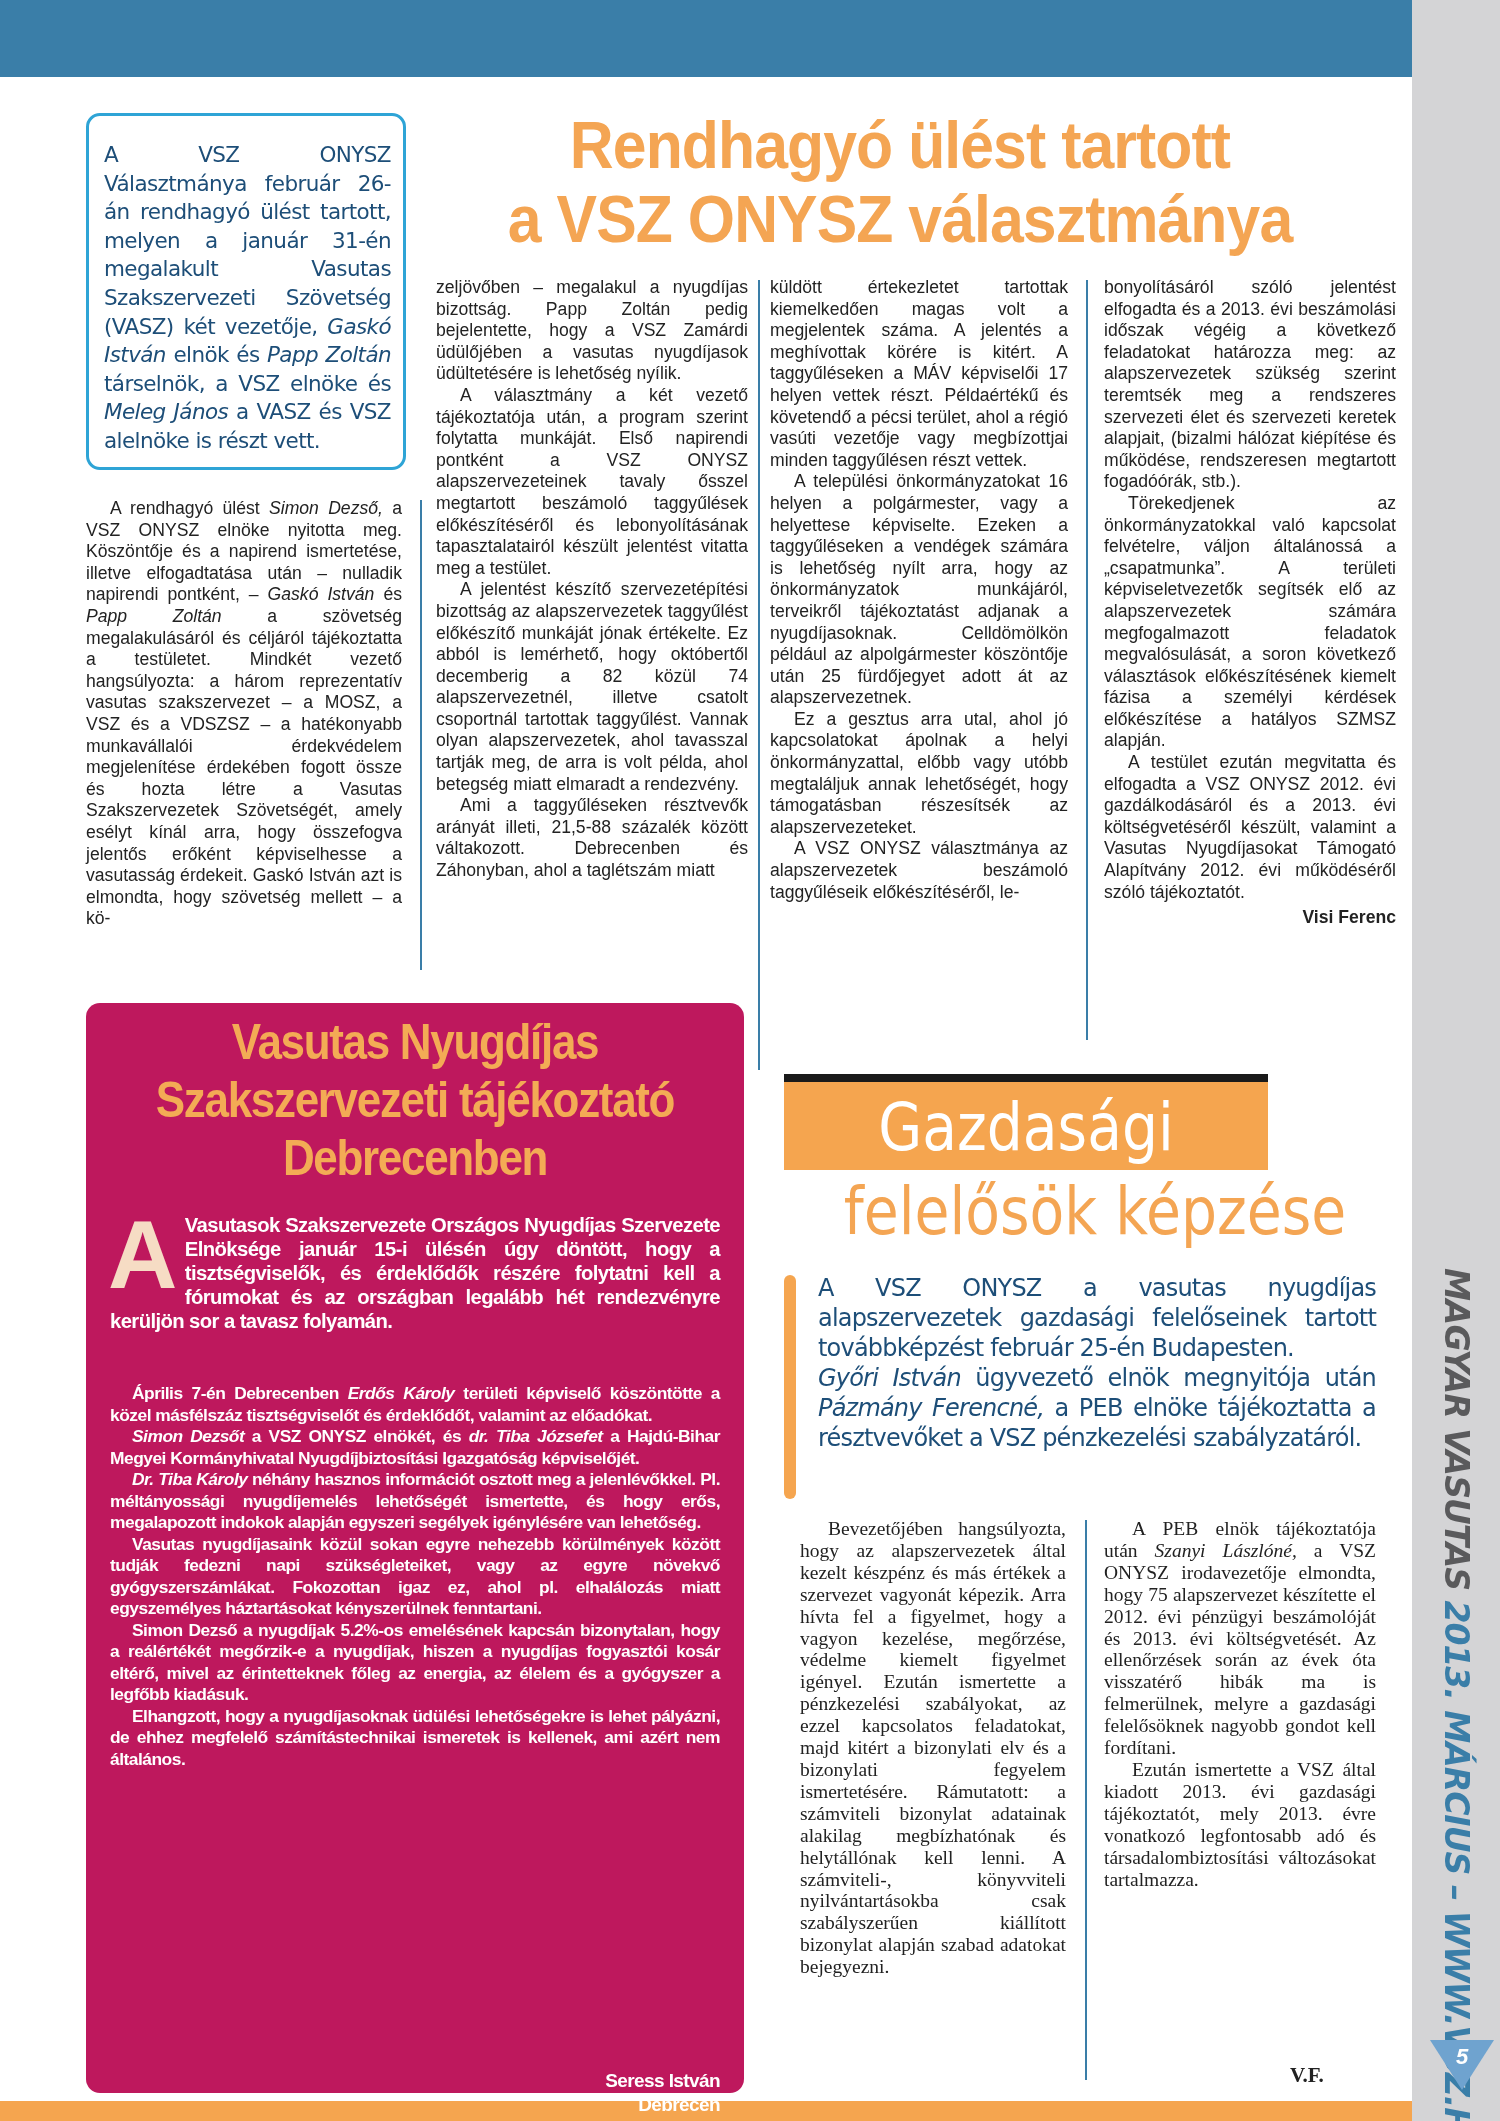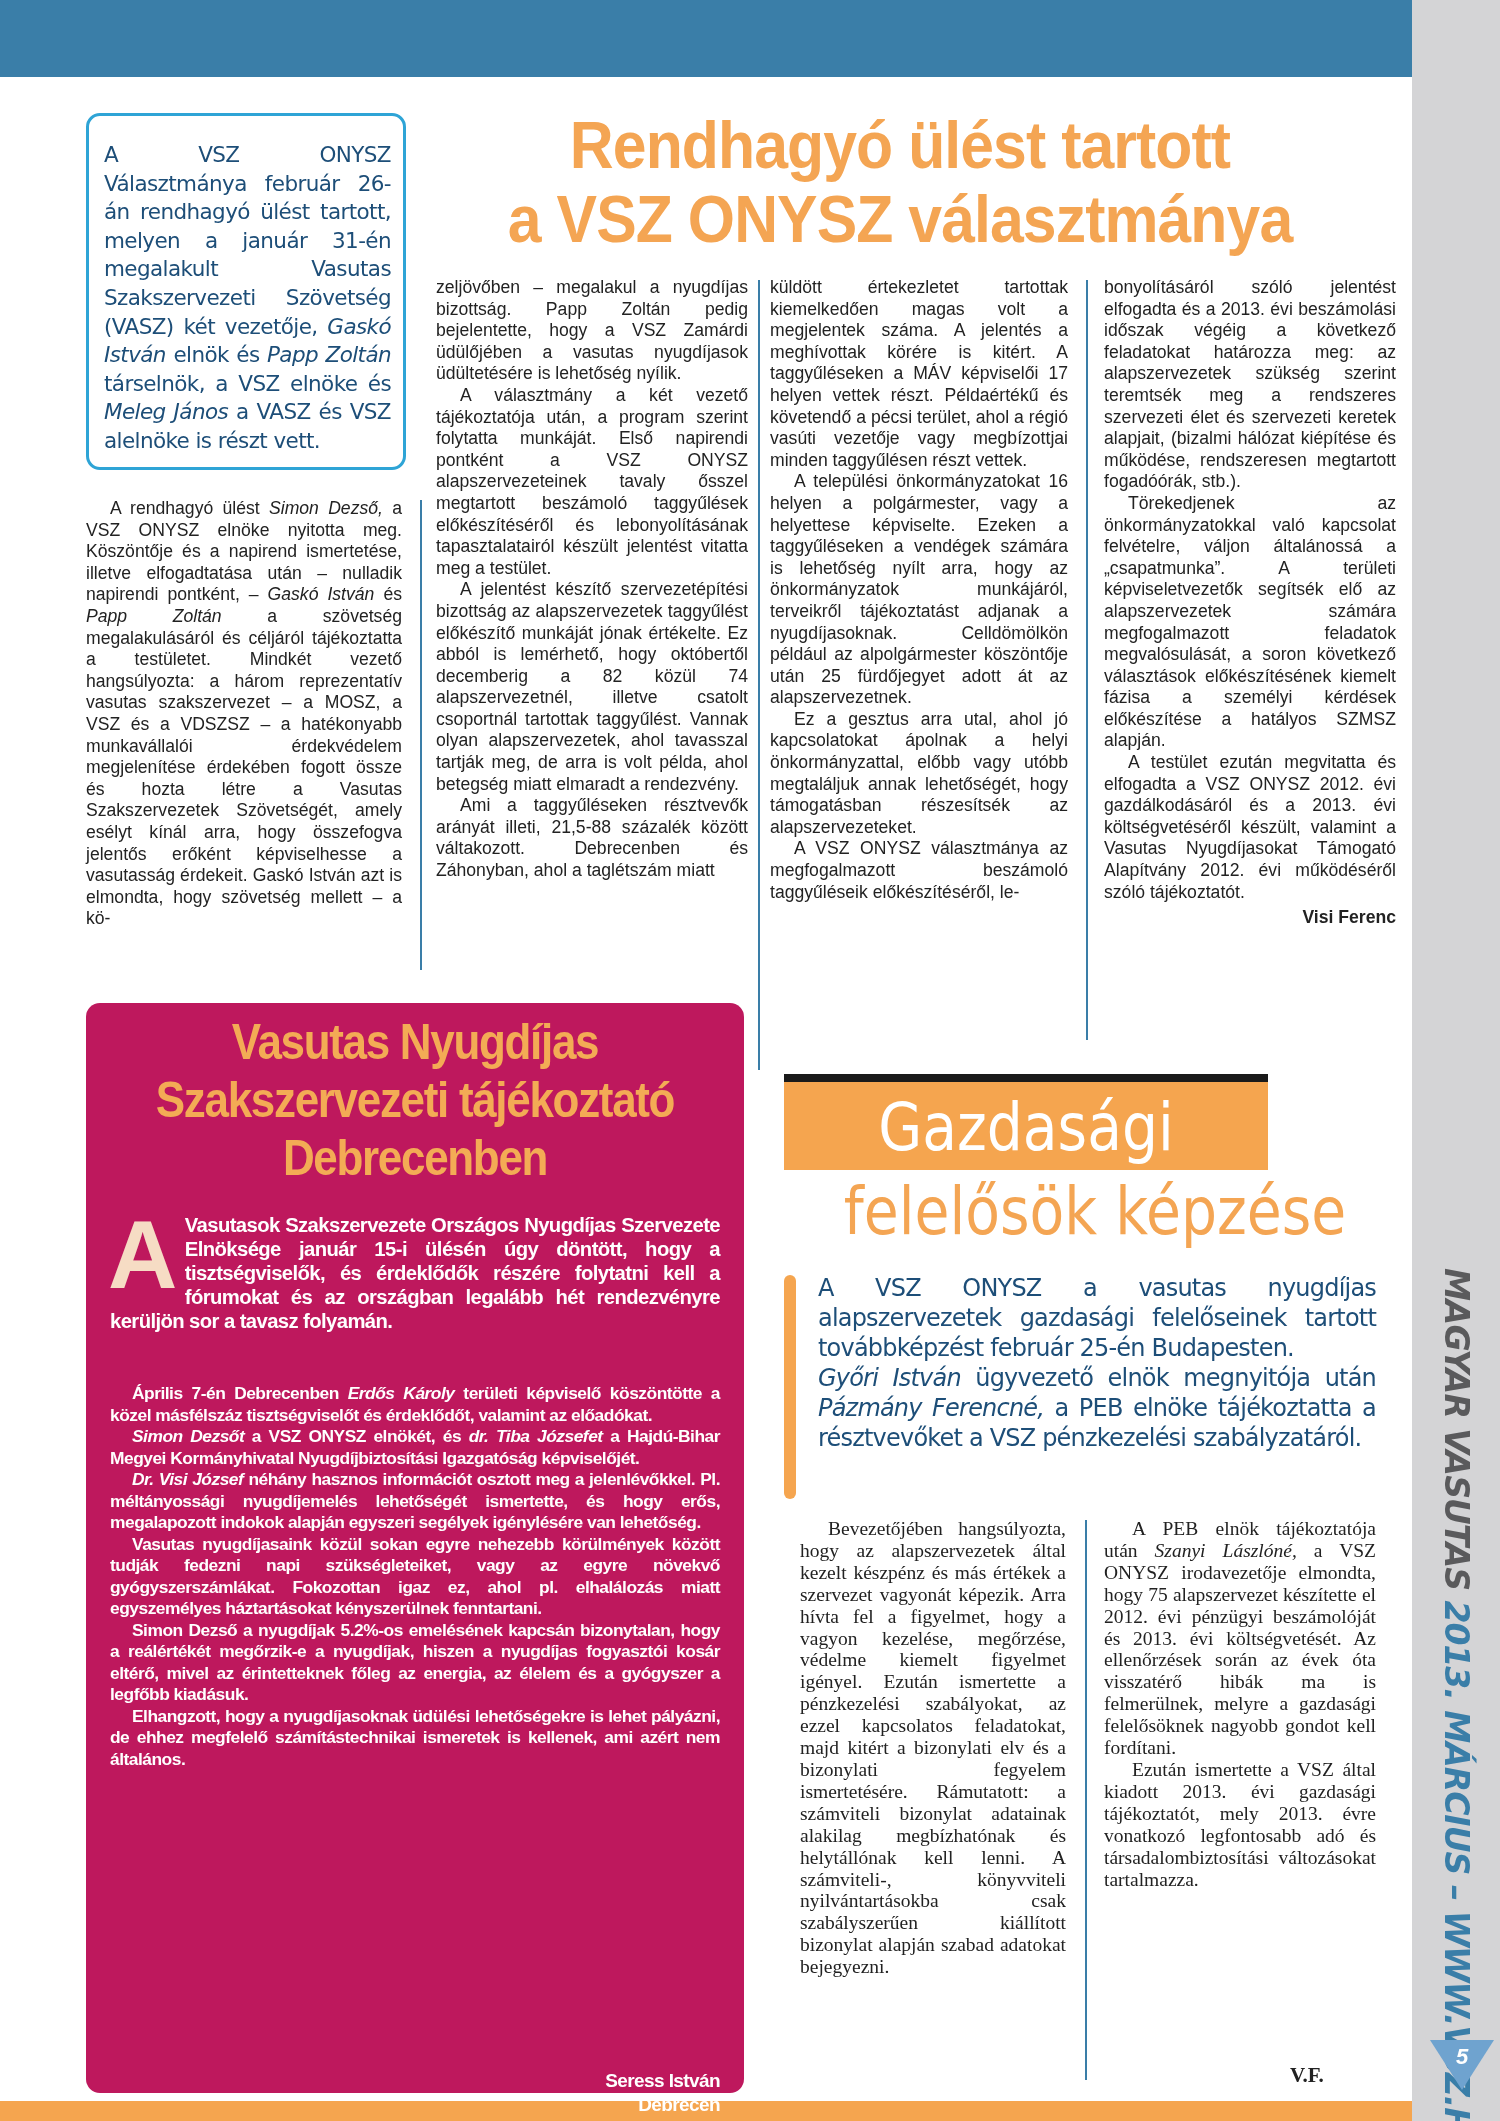--- a/index.html
+++ b/index.html
@@ -95,21 +95,21 @@
       <p>A jelentést készítő szervezetépítési bizottság az alapszervezetek taggyűlést előkészítő munkáját jónak értékelte. Ez abból is lemérhető, hogy októbertől decemberig a 82 közül 74 alapszervezetnél, illetve csatolt csoportnál tartottak taggyűlést. Vannak olyan alapszervezetek, ahol tavasszal tartják meg, de arra is volt példa, ahol betegség miatt elmaradt a rendezvény.</p>
       <p>Ami a taggyűléseken résztvevők arányát illeti, 21,5-88 százalék között váltakozott. Debrecenben és Záhonyban, ahol a taglétszám miatt</p>
     </div>
 </div>
 <div class="vrule" style="left:758px;top:280px;height:790px;"></div>
 <div class="col col3">
   <div>
       <p class="noindent">küldött értekezletet tartottak kiemelkedően magas volt a megjelentek száma. A jelentés a meghívottak körére is kitért. A taggyűléseken a MÁV képviselői 17 helyen vettek részt. Példaértékű és követendő a pécsi terület, ahol a régió vasúti vezetője vagy megbízottjai minden taggyűlésen részt vettek.</p>
       <p>A települési önkormányzatokat 16 helyen a polgármester, vagy a helyettese képviselte. Ezeken a taggyűléseken a vendégek számára is lehetőség nyílt arra, hogy az önkormányzatok munkájáról, terveikről tájékoztatást adjanak a nyugdíjasoknak. Celldömölkön például az alpolgármester köszöntője után 25 fürdőjegyet adott át az alapszervezetnek.</p>
       <p>Ez a gesztus arra utal, ahol jó kapcsolatokat ápolnak a helyi önkormányzattal, előbb vagy utóbb megtaláljuk annak lehetőségét, hogy támogatásban részesítsék az alapszervezeteket.</p>
-      <p>A VSZ ONYSZ választmánya az megfogalmazott beszámoló taggyűléseik előkészítéséről, le-</p>
+      <p>A VSZ ONYSZ választmánya az alapszervezetek beszámoló taggyűléseik előkészítéséről, le-</p>
     </div>
 </div>
 <div class="vrule" style="left:1086px;top:280px;height:760px;"></div>
 <div class="col col4">
   <div>
       <p class="noindent">bonyolításáról szóló jelentést elfogadta és a 2013. évi beszámolási időszak végéig a következő feladatokat határozza meg: az alapszervezetek szükség szerint teremtsék meg a rendszeres szervezeti élet és szervezeti keretek alapjait, (bizalmi hálózat kiépítése és működése, rendszeresen megtartott fogadóórák, stb.).</p>
       <p>Törekedjenek az önkormányzatokkal való kapcsolat felvételre, váljon általánossá a „csapatmunka”. A területi képviseletvezetők segítsék elő az alapszervezetek számára megfogalmazott feladatok megvalósulását, a soron következő választások előkészítésének kiemelt fázisa a személyi kérdések előkészítése a hatályos SZMSZ alapján.</p>
       <p>A testület ezután megvitatta és elfogadta a VSZ ONYSZ 2012. évi gazdálkodásáról és a 2013. évi költségvetéséről készült, valamint a Vasutas Nyugdíjasokat Támogató Alapítvány 2012. évi működéséről szóló tájékoztatót.</p>
     </div>
   <div class="sig-right">Visi Ferenc</div>
@@ -121,21 +121,21 @@
     <div>Szakszervezeti tájékoztató</div>
     <div>Debrecenben</div>
   </div>
   <div class="blue-lead">
     <span class="dropcap">A</span><span>Vasutasok Szakszervezete Országos Nyugdíjas Szervezete Elnöksége január 15-i ülésén úgy döntött, hogy a tisztségviselők, és érdeklődők részére folytatni kell a fórumokat és az országban legalább hét rendezvényre kerüljön sor a tavasz folyamán.</span>
   </div>
   <div class="blue-body" style="top:380px;">
     <div>
         <p>Április 7-én Debrecenben <i>Erdős Károly</i> területi képviselő köszöntötte a közel másfélszáz tisztségviselőt és érdeklődőt, valamint az előadókat.</p>
         <p><i>Simon Dezsőt</i> a VSZ ONYSZ elnökét, és <i>dr. Tiba Józsefet</i> a Hajdú-Bihar Megyei Kormányhivatal Nyugdíjbiztosítási Igazgatóság képviselőjét.</p>
-        <p><i>Dr. Visi József</i> néhány hasznos információt osztott meg a jelenlévőkkel. Pl. méltányossági nyugdíjemelés lehetőségét ismertette, és hogy erős, megalapozott indokok alapján egyszeri segélyek igénylésére van lehetőség.</p>
+        <p><i>Dr. Tiba Károly</i> néhány hasznos információt osztott meg a jelenlévőkkel. Pl. méltányossági nyugdíjemelés lehetőségét ismertette, és hogy erős, megalapozott indokok alapján egyszeri segélyek igénylésére van lehetőség.</p>
         <p>Vasutas nyugdíjasaink közül sokan egyre nehezebb körülmények között tudják fedezni napi szükségleteiket, vagy az egyre növekvő gyógyszerszámlákat. Fokozottan igaz ez, ahol pl. elhalálozás miatt egyszemélyes háztartásokat kényszerülnek fenntartani.</p>
         <p>Simon Dezső a nyugdíjak 5.2%-os emelésének kapcsán bizonytalan, hogy a reálértékét megőrzik-e a nyugdíjak, hiszen a nyugdíjas fogyasztói kosár eltérő, mivel az érintetteknek főleg az energia, az élelem és a gyógyszer a legfőbb kiadásuk.</p>
         <p>Elhangzott, hogy a nyugdíjasoknak üdülési lehetőségekre is lehet pályázni, de ehhez megfelelő számítástechnikai ismeretek is kellenek, ami azért nem általános.</p>
       </div>
   </div>
   <div class="blue-sign">
     <div>Seress István</div>
     <div>Debrecen</div>
   </div>
 </div>

